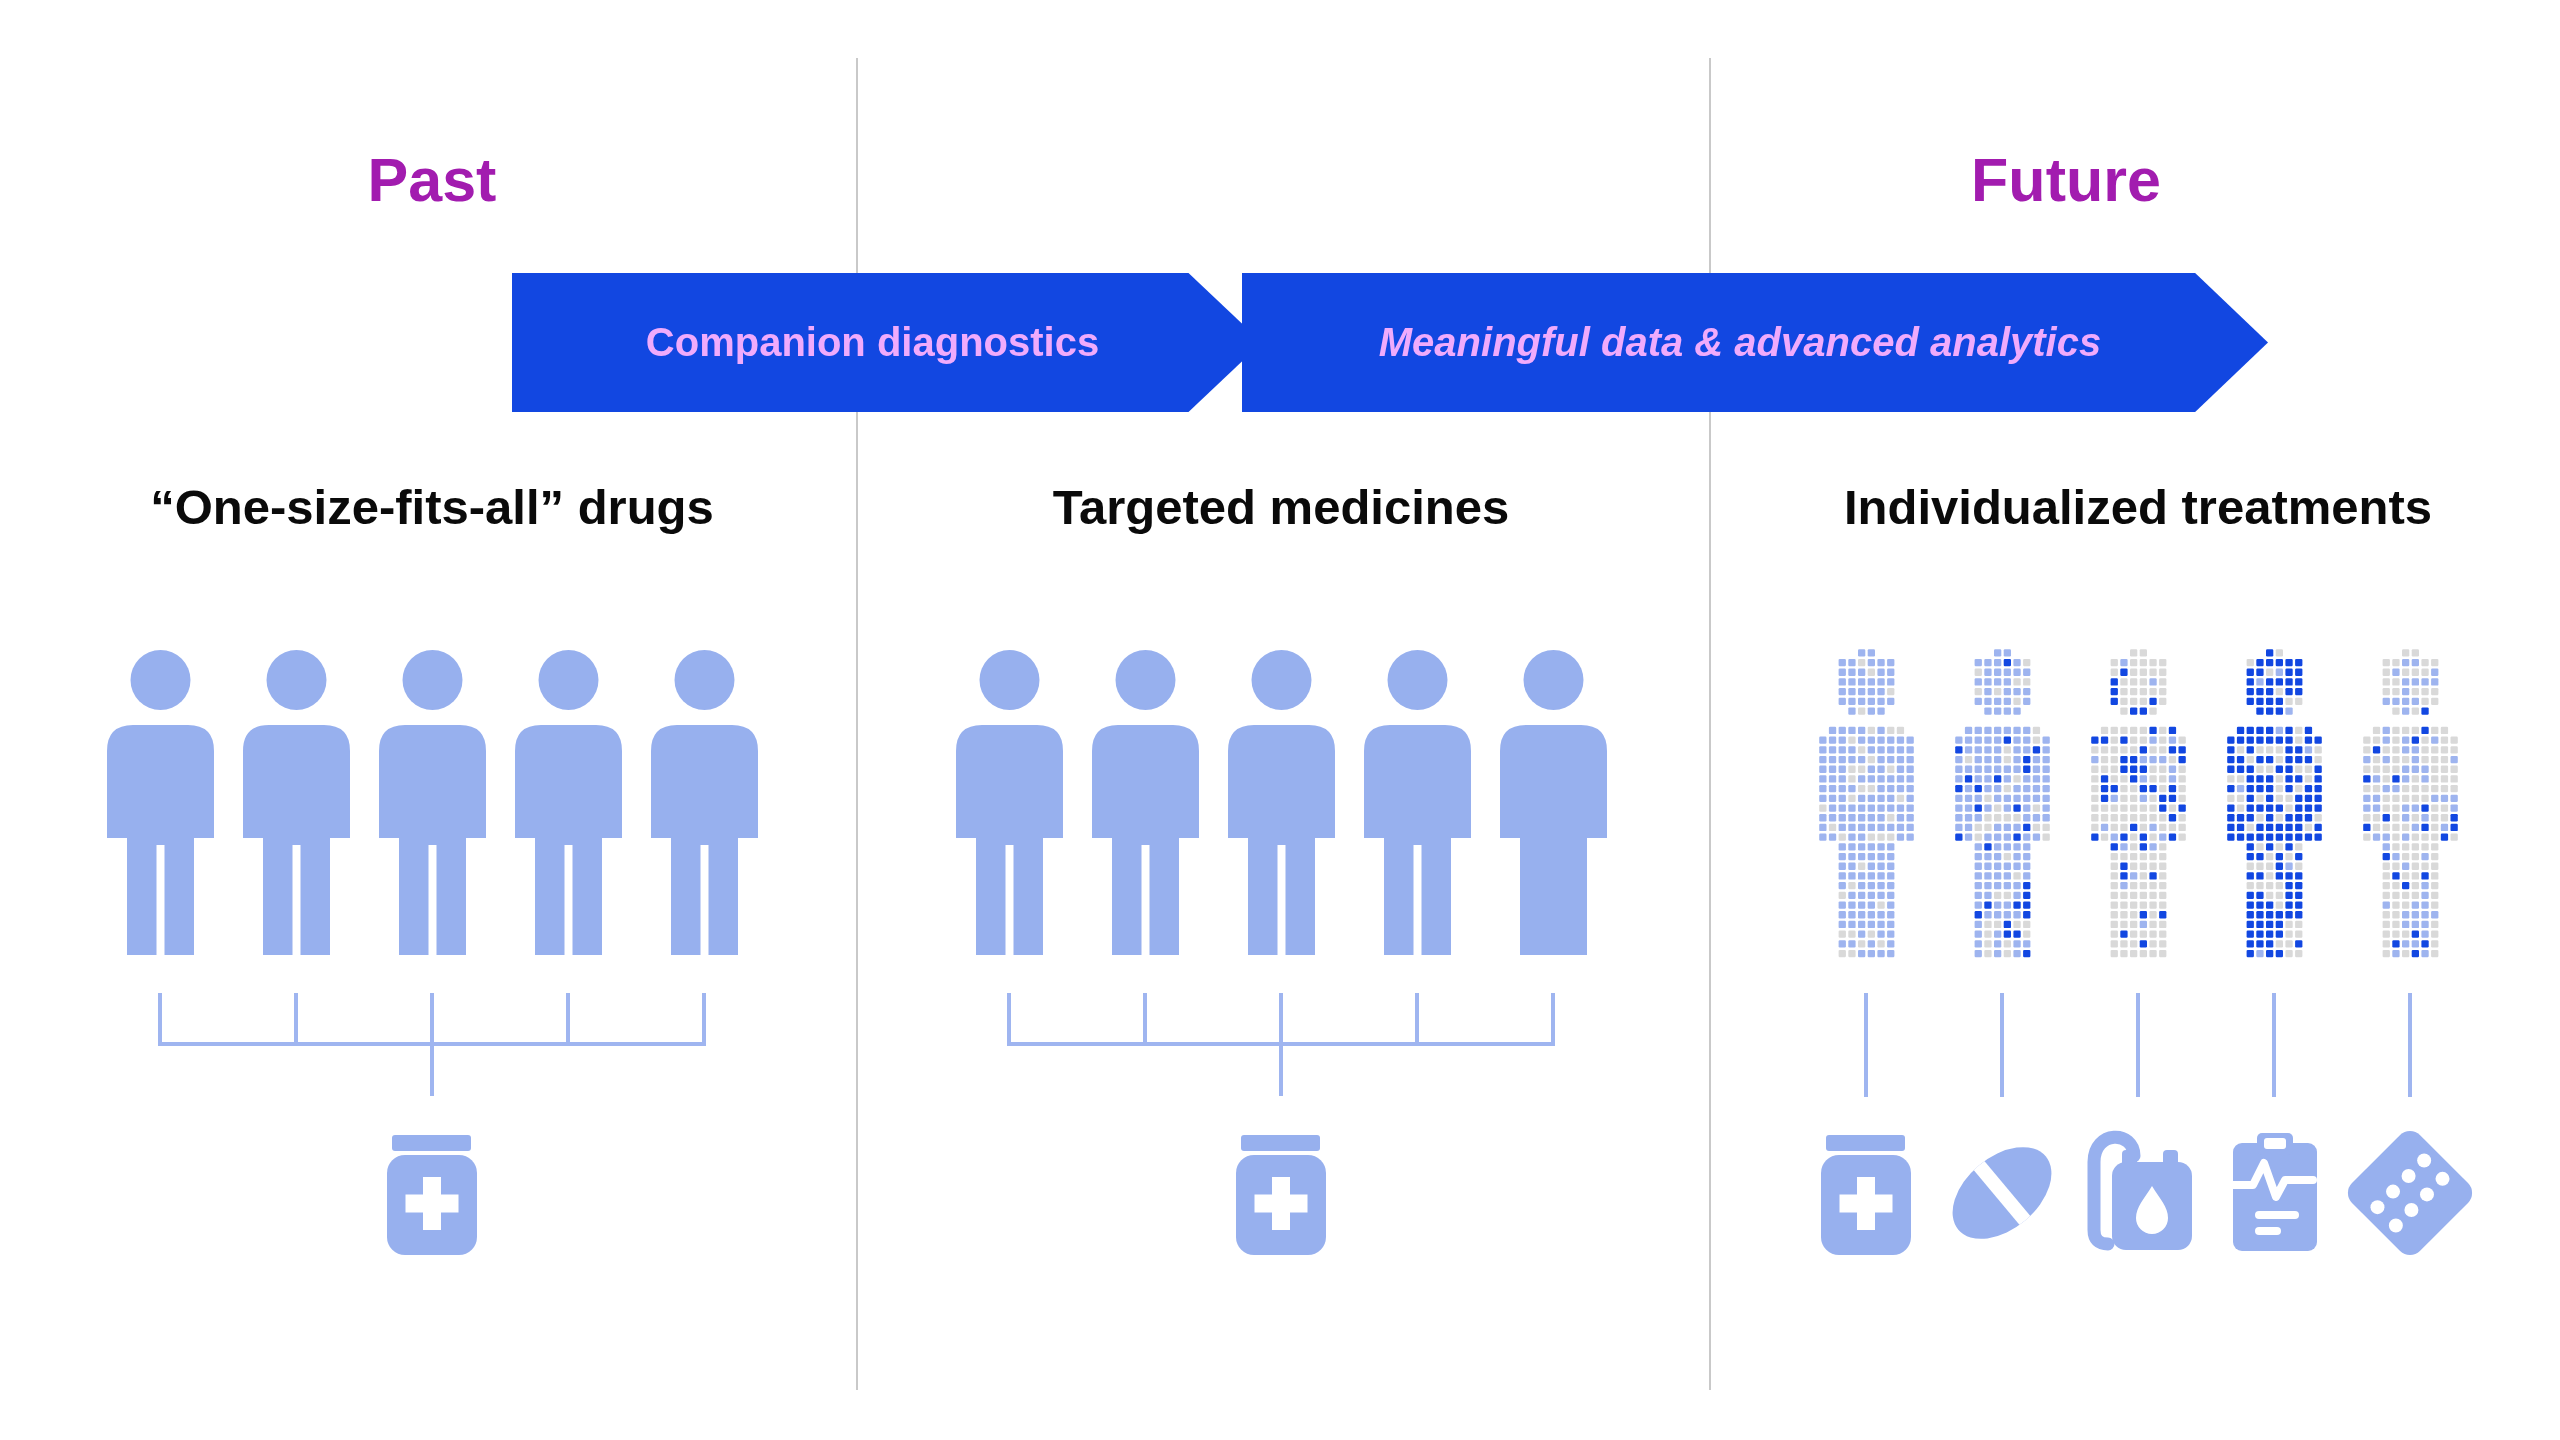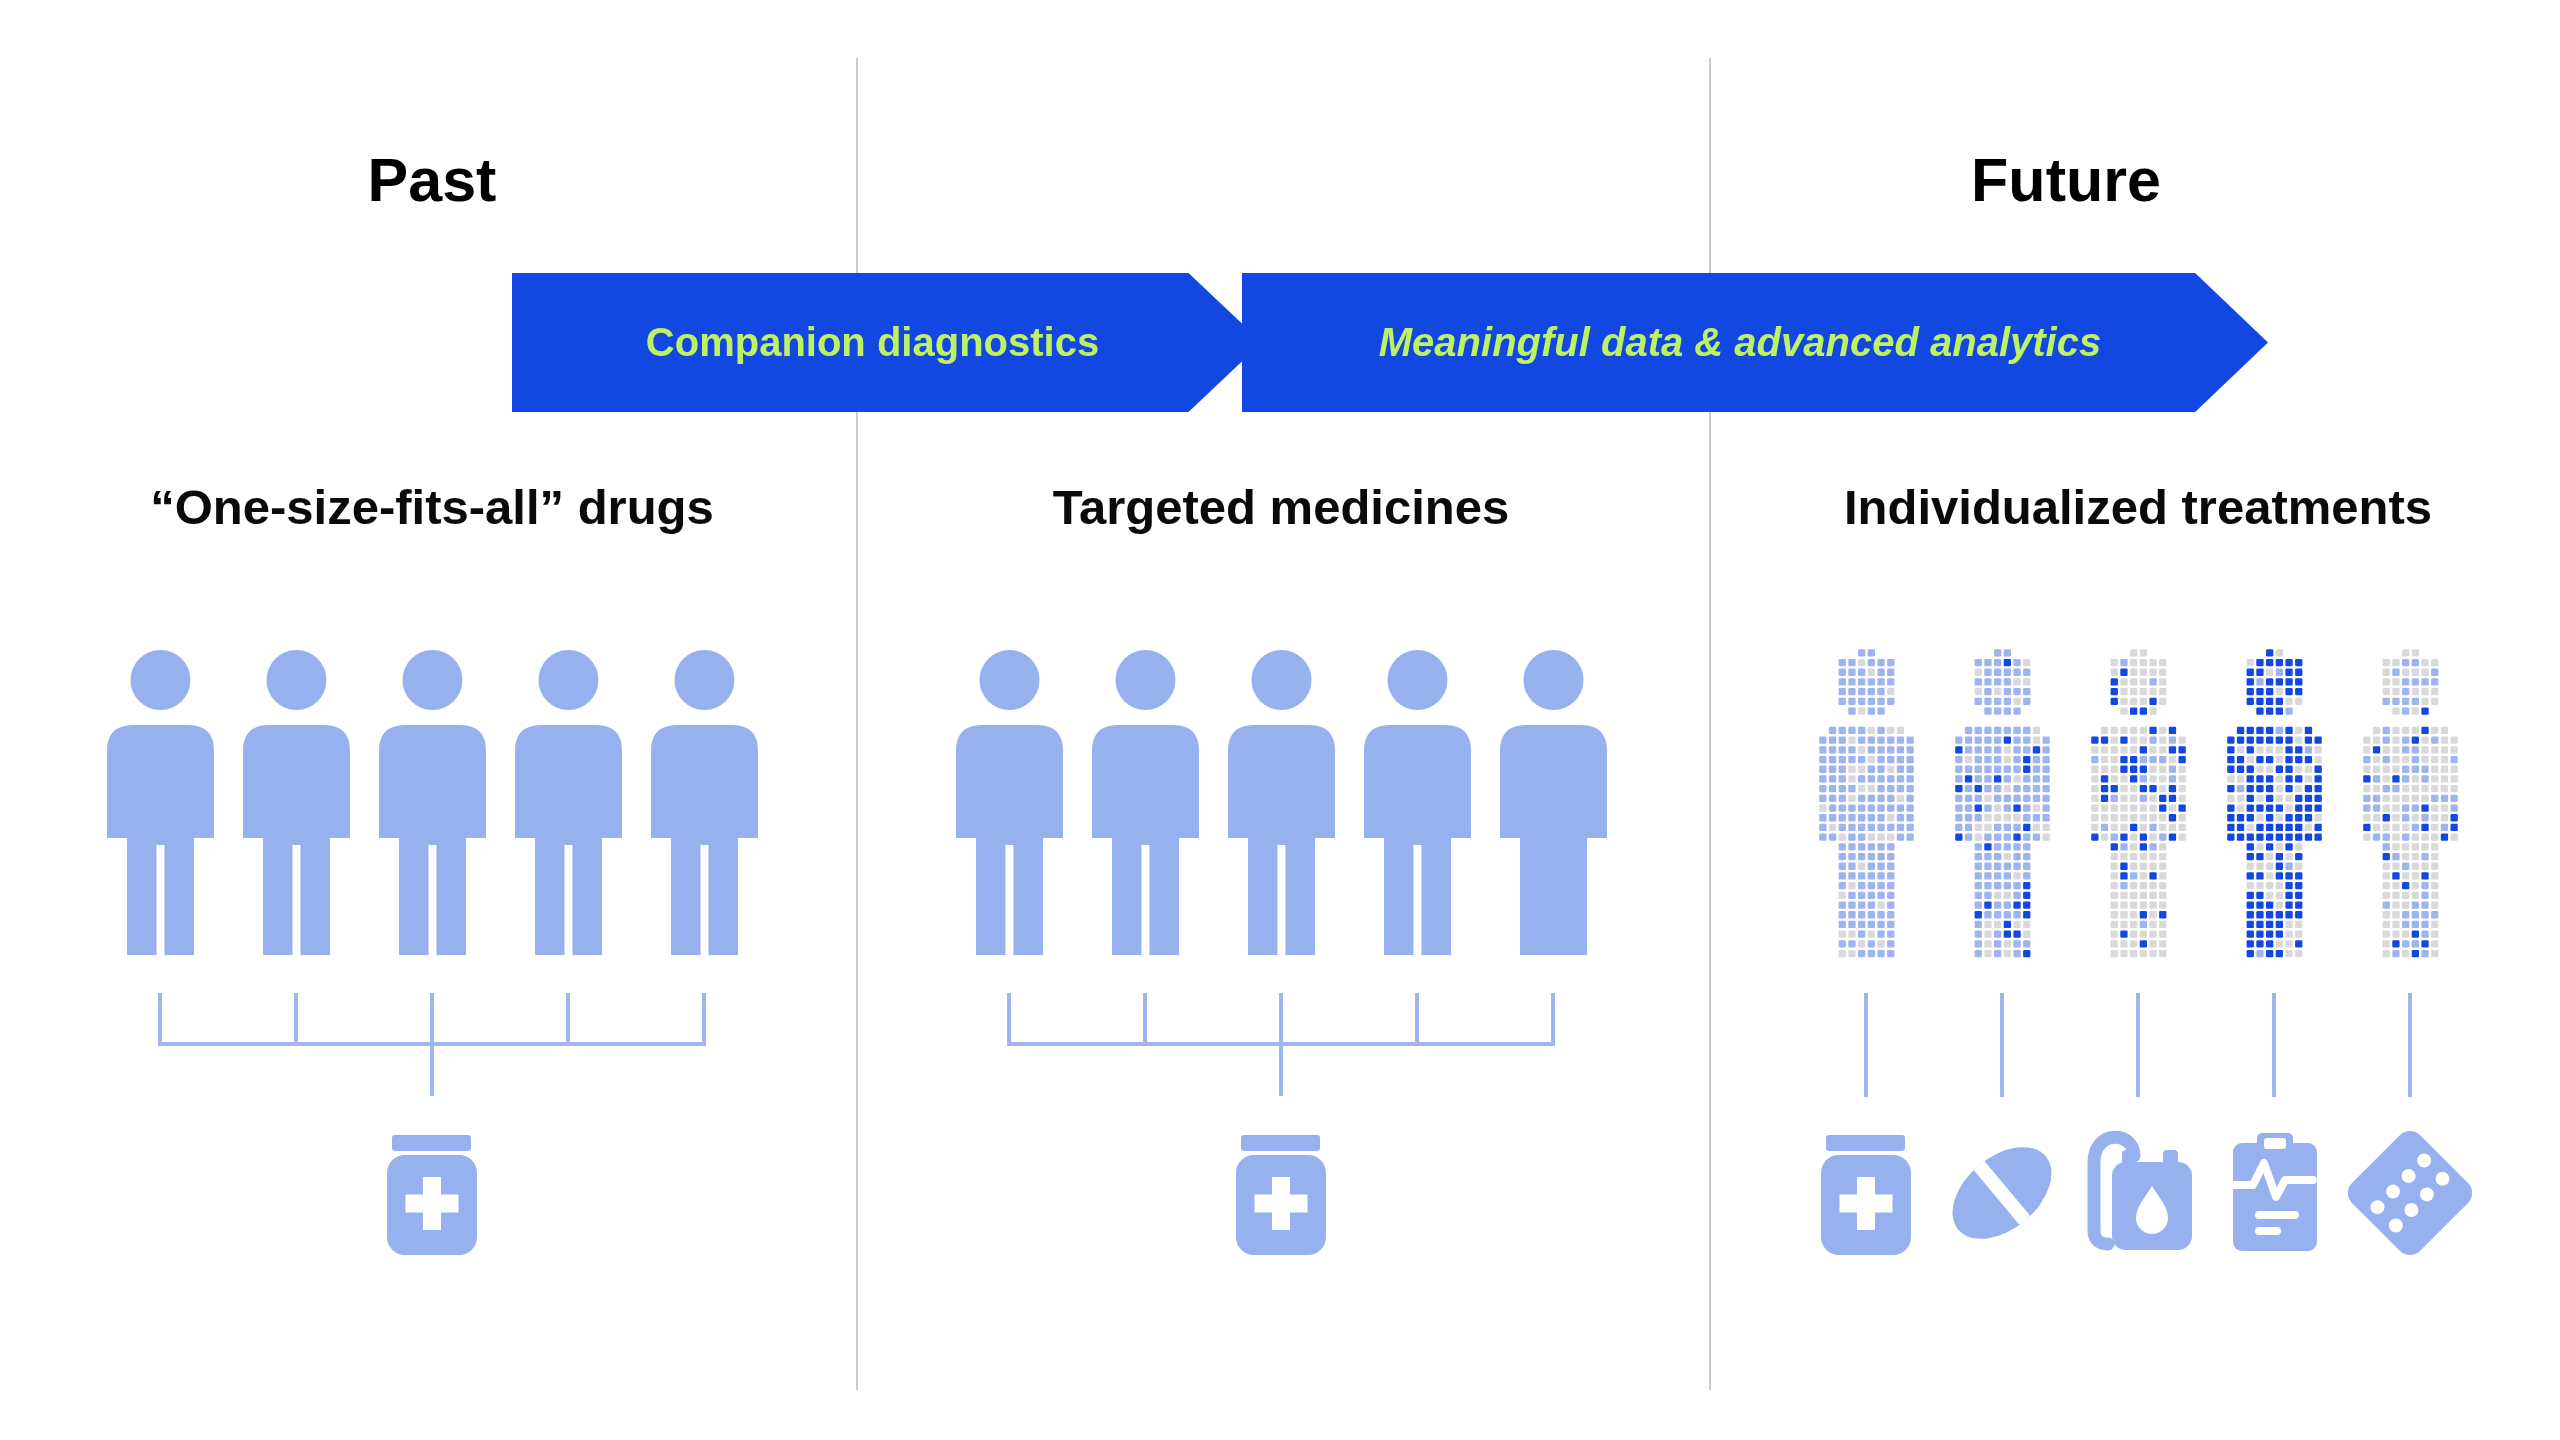--- a/index.html
+++ b/index.html
@@ -1,22 +1,22 @@
 <!DOCTYPE html>
 <html><head>
 <meta charset="utf-8">
 <style>
   html,body{margin:0;padding:0;background:#fff;}
   #stage{position:relative;width:2560px;height:1440px;background:#fff;overflow:hidden;
          font-family:"Liberation Sans","DejaVu Sans",sans-serif;}
   .divider{position:absolute;top:58px;height:1332px;width:2px;background:#c9c9c9;z-index:1;}
   .era-title{position:absolute;top:148px;width:700px;text-align:center;font-size:61px;font-weight:700;
-             color:#000000;letter-spacing:0;line-height:1.05;z-index:2;}
+             color:#a21caf;letter-spacing:0;line-height:1.05;z-index:2;}
   .arrow{position:absolute;top:273px;height:139px;z-index:3;display:flex;align-items:center;justify-content:center;}
-  .arrow-label{color:#bef264;font-size:40px;font-weight:700;white-space:nowrap;margin-left:38px;}
+  .arrow-label{color:#f0abfc;font-size:40px;font-weight:700;white-space:nowrap;margin-left:38px;}
   .section-heading{position:absolute;top:479px;width:900px;text-align:center;font-size:49px;font-weight:700;
                    color:#0a0a0a;z-index:2;white-space:nowrap;}
   .figure-wrap{position:absolute;z-index:2;}
   .linebit{position:absolute;z-index:2;}
 </style>
 </head>
 <body>
 
 <div id="stage">
 

